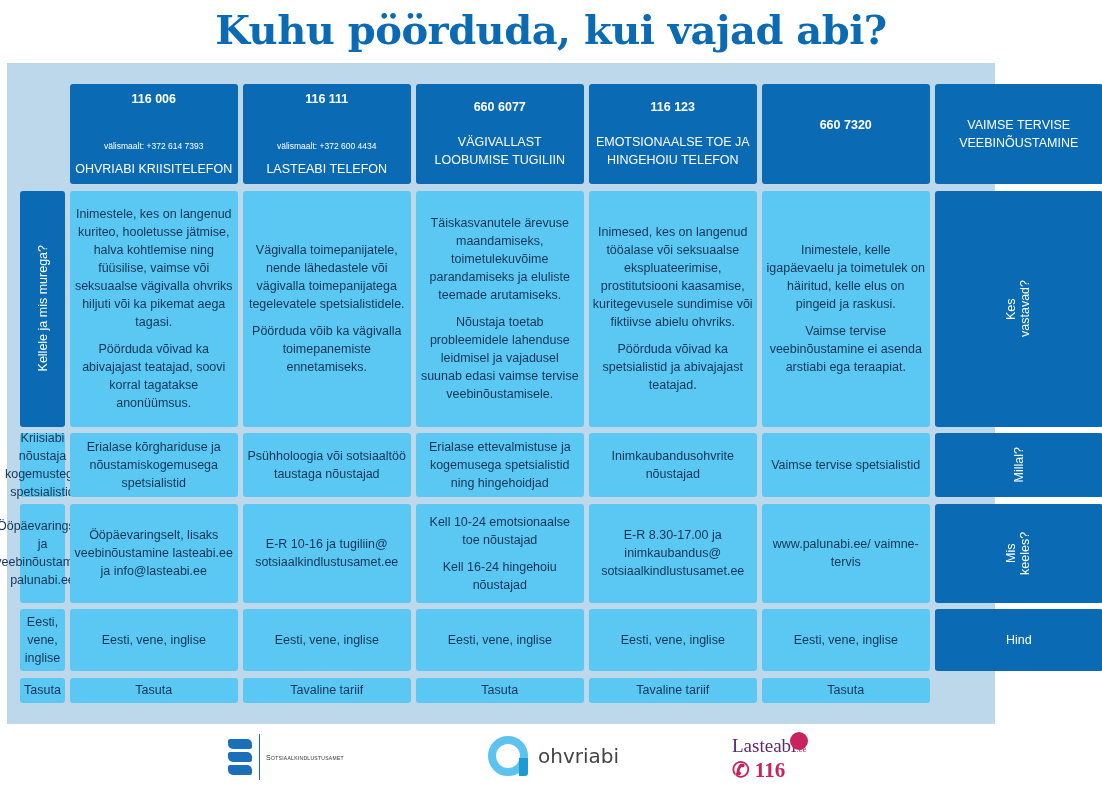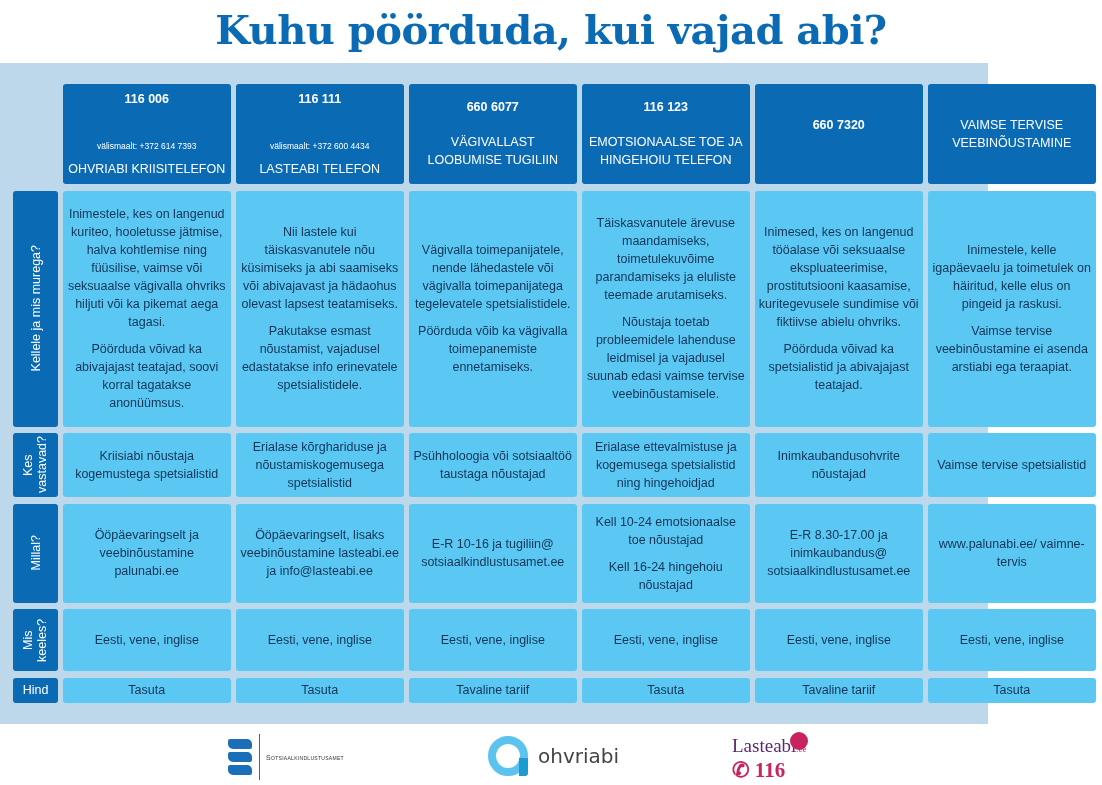--- a/index.html
+++ b/index.html
@@ -5,21 +5,21 @@
   * { box-sizing: border-box; margin: 0; padding: 0; }
   html, body { width: 1102px; height: 785px; background: #ffffff; overflow: hidden; }
   body { font-family: "Liberation Sans", "DejaVu Sans", sans-serif; position: relative; }
   .title {
     position: absolute; left: 0; top: 0; width: 1102px; height: 63px;
     text-align: center; color: #0a6ab4;
     font-family: "DejaVu Serif", "Liberation Serif", serif;
     font-weight: bold; font-size: 40px; line-height: 60px; letter-spacing: -0.5px; border-radius: 26px;
   }
   .panel {
-    position: absolute; left: 0; top: 63px; width: 988px; height: 661px;
+    position: absolute; left: 7px; top: 63px; width: 988px; height: 661px;
     background: #bcd8ea;
   }
   .grid {
     position: absolute; left: 13px; top: 21px;
     display: grid;
     grid-template-columns: 45px repeat(6, 168.5px);
     grid-template-rows: 100px 236px 64px 99px 62px 25px;
     column-gap: 4.5px;
     row-gap: 6.5px;
   }
@@ -114,24 +114,20 @@
     </div>
 
     <div class="rowlabel">
       <span class="vt">Kellele ja mis murega?</span>
     </div>
     <div class="cell">
       <p>Inimestele, kes on langenud kuriteo, hooletusse jätmise, halva kohtlemise ning füüsilise, vaimse või seksuaalse vägivalla ohvriks hiljuti või ka pikemat aega tagasi.</p>
       <p>Pöörduda võivad ka abivajajast teatajad, soovi korral tagatakse anonüümsus.</p>
     </div>
     <div class="cell">
-      <p>Nii lastele kui täiskasvanutele nõu küsimiseks ja abi saamiseks või abivajavast ja hädaohus olevast lapsest teatamiseks.</p>
-      <p>Pakutakse esmast nõustamist, vajadusel edastatakse info erinevatele spetsialistidele.</p>
-    </div>
-    <div class="cell">
       <p>Vägivalla toimepanijatele, nende lähedastele või vägivalla toimepanijatega tegelevatele spetsialistidele.</p>
       <p>Pöörduda võib ka vägivalla toimepanemiste ennetamiseks.</p>
     </div>
     <div class="cell">
       <p>Täiskasvanutele ärevuse maandamiseks, toimetulekuvõime parandamiseks ja eluliste teemade arutamiseks.</p>
       <p>Nõustaja toetab probleemidele lahenduse leidmisel ja vajadusel suunab edasi vaimse tervise veebinõustamisele.</p>
     </div>
     <div class="cell">
       <p>Inimesed, kes on langenud tööalase või seksuaalse ekspluateerimise, prostitutsiooni kaasamise, kuritegevusele sundimise või fiktiivse abielu ohvriks.</p>
       <p>Pöörduda võivad ka spetsialistid ja abivajajast teatajad.</p>

